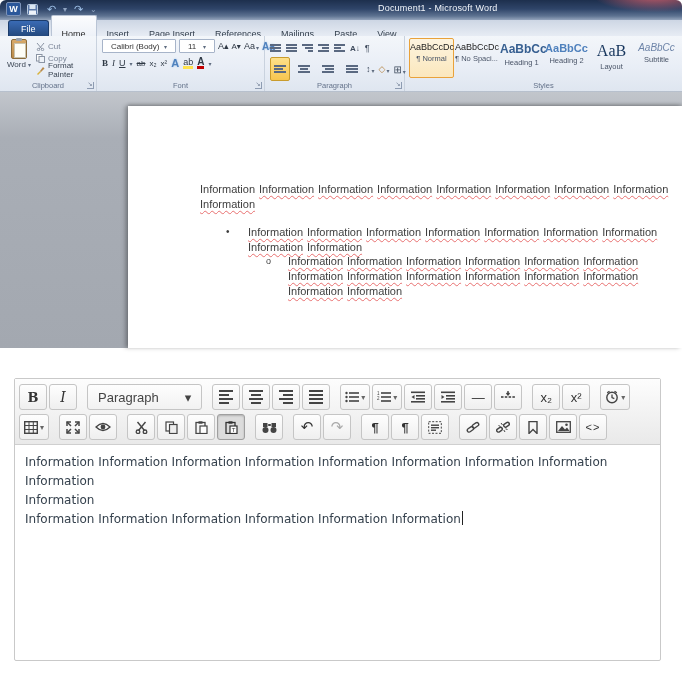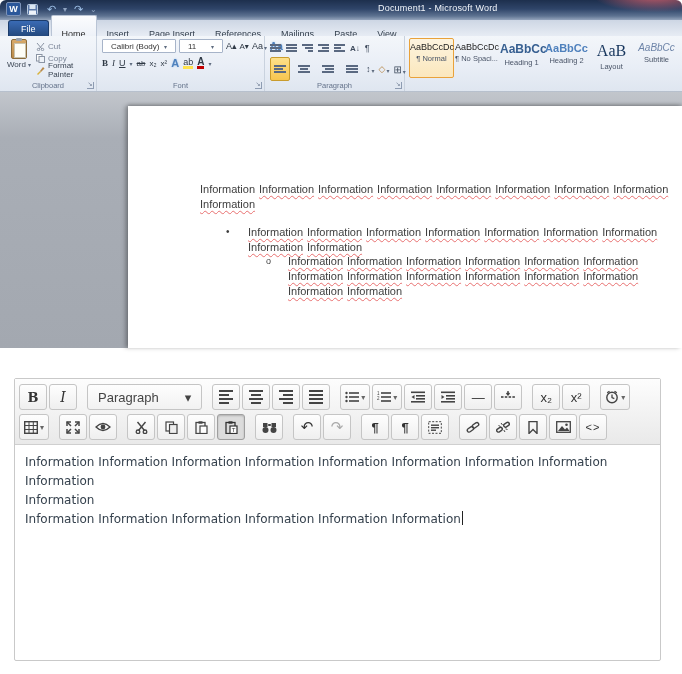--- a/index.html
+++ b/index.html
@@ -204,21 +204,21 @@
       <div class="group-label">Clipboard</div>
       <div class="launcher">↘</div>
     </div>
 
     <div class="group" id="grp-font">
       <div class="fr1">
         <span class="combo" style="width:74px">
           <span style="flex:1">Calibri (Body)</span>
           <span class="dd">▾</span>
         </span>
-        <span class="combo" style="width:44px">
+        <span class="combo" style="width:36px">
           <span style="flex:1">11</span>
           <span class="dd">▾</span>
         </span>
         <span class="fbtn">A▴</span>
         <span class="fbtn" style="font-size:8px">A▾</span>
         <span class="fbtn">
             <span>Aa</span>
             <span class="dd">▾</span>
           </span>
         <span class="fbtn glowA" style="font-size:10px">Aa</span>
@@ -294,20 +294,21 @@
         </div>
         <div class="style-card">
           <div class="pv pv4">AaB</div>
           <div class="st-name">Layout</div>
         </div>
         <div class="style-card">
           <div class="pv pv5">AaBbCc</div>
           <div class="st-name">Subtitle</div>
         </div>
       </div>
+      <div class="group-label">Styles</div>
     </div>
   </div>
 
   <div id="doc-area">
     <div id="page">
       <div id="word-doc-text">
           <div class="doc-para ind0 sp-after">
             <div class="doc-line"><span class="w">Information</span><span class="w sq">Information</span><span class="w sq">Information</span><span class="w sq">Information</span><span class="w sq">Information</span><span class="w sq">Information</span><span class="w sq">Information</span><span class="w sq">Information</span></div>
             <div class="doc-line"><span class="w sq">Information</span></div>
           </div>

